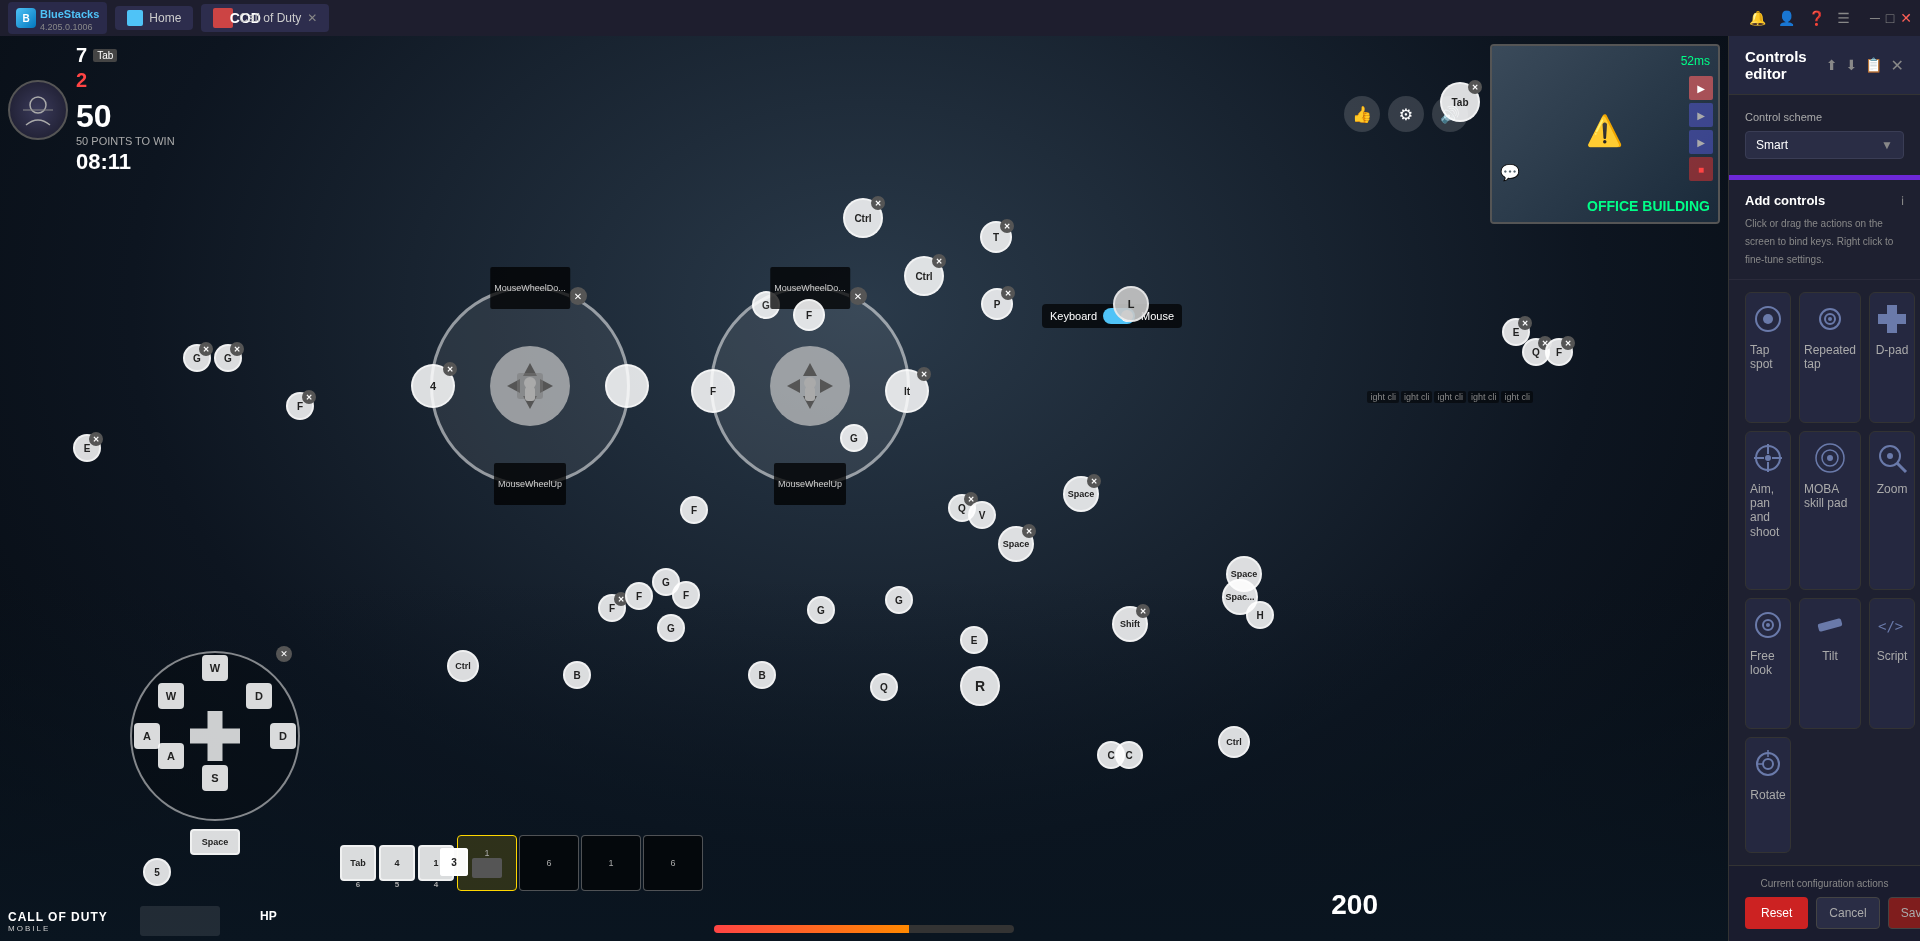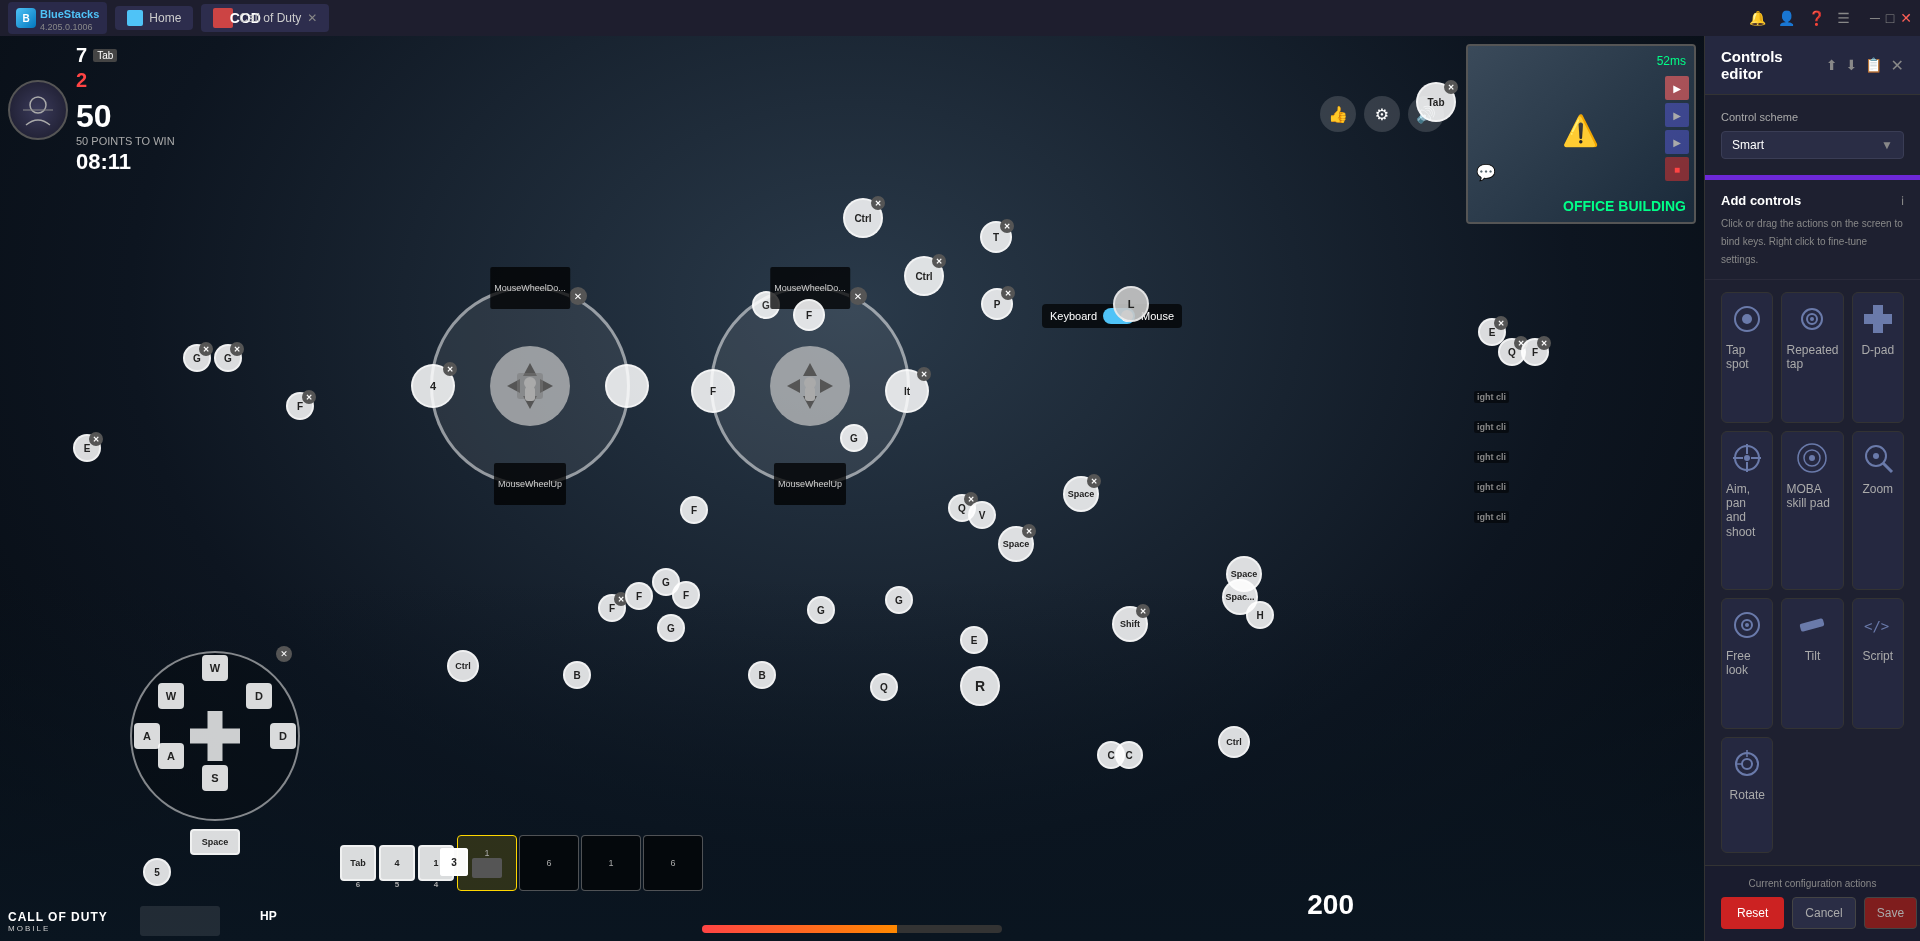--- a/index.html
+++ b/index.html
@@ -167,21 +167,21 @@
       position: absolute; top: 50%; left: 50%;
       transform: translate(-50%,-50%);
       width: 80px; height: 80px;
       background: rgba(200,200,200,0.7);
       border-radius: 50%;
       display: flex; align-items: center; justify-content: center;
     }
 
     
     .controls-panel {
-      width: 216px;
+      width: 192px;
       background: #1e2030;
       border-left: 1px solid #333;
       display: flex;
       flex-direction: column;
       flex-shrink: 0;
     }
     .panel-header {
       background: #252840;
       padding: 12px 16px;
       display: flex; align-items: center; justify-content: space-between;
@@ -485,21 +485,21 @@
     </div>
     <div class="control-btn" style="width:36px;height:36px;top:440px;left:1063px;font-size:9px;">
       <span>Space</span>
       <div class="x-btn" style="top:-4px;right:-4px;">✕</div>
     </div>
     <div class="control-btn" style="width:36px;height:36px;top:490px;left:998px;font-size:9px;">
       <span>Space</span>
       <div class="x-btn" style="top:-4px;right:-4px;">✕</div>
     </div>
 
-    <div style="position:absolute;top:355px;right:195px;display:flex;flex-direction:column;gap:18px;font-weight:bold;">
+    <div style="position:absolute;top:355px;right:195px;display:flex;gap:2px;">
       <div style="color:#888;font-size:9px;background:rgba(0,0,0,0.5);padding:1px 3px;border-radius:2px;">ight cli</div>
       <div style="color:#888;font-size:9px;background:rgba(0,0,0,0.5);padding:1px 3px;border-radius:2px;">ight cli</div>
       <div style="color:#888;font-size:9px;background:rgba(0,0,0,0.5);padding:1px 3px;border-radius:2px;">ight cli</div>
       <div style="color:#888;font-size:9px;background:rgba(0,0,0,0.5);padding:1px 3px;border-radius:2px;">ight cli</div>
       <div style="color:#888;font-size:9px;background:rgba(0,0,0,0.5);padding:1px 3px;border-radius:2px;">ight cli</div>
     </div>
 
     <div class="control-btn" style="width:28px;height:28px;top:282px;right:198px;font-size:10px;">
       <span>E</span>
       <div class="x-btn" style="top:-4px;right:-4px;">✕</div>

